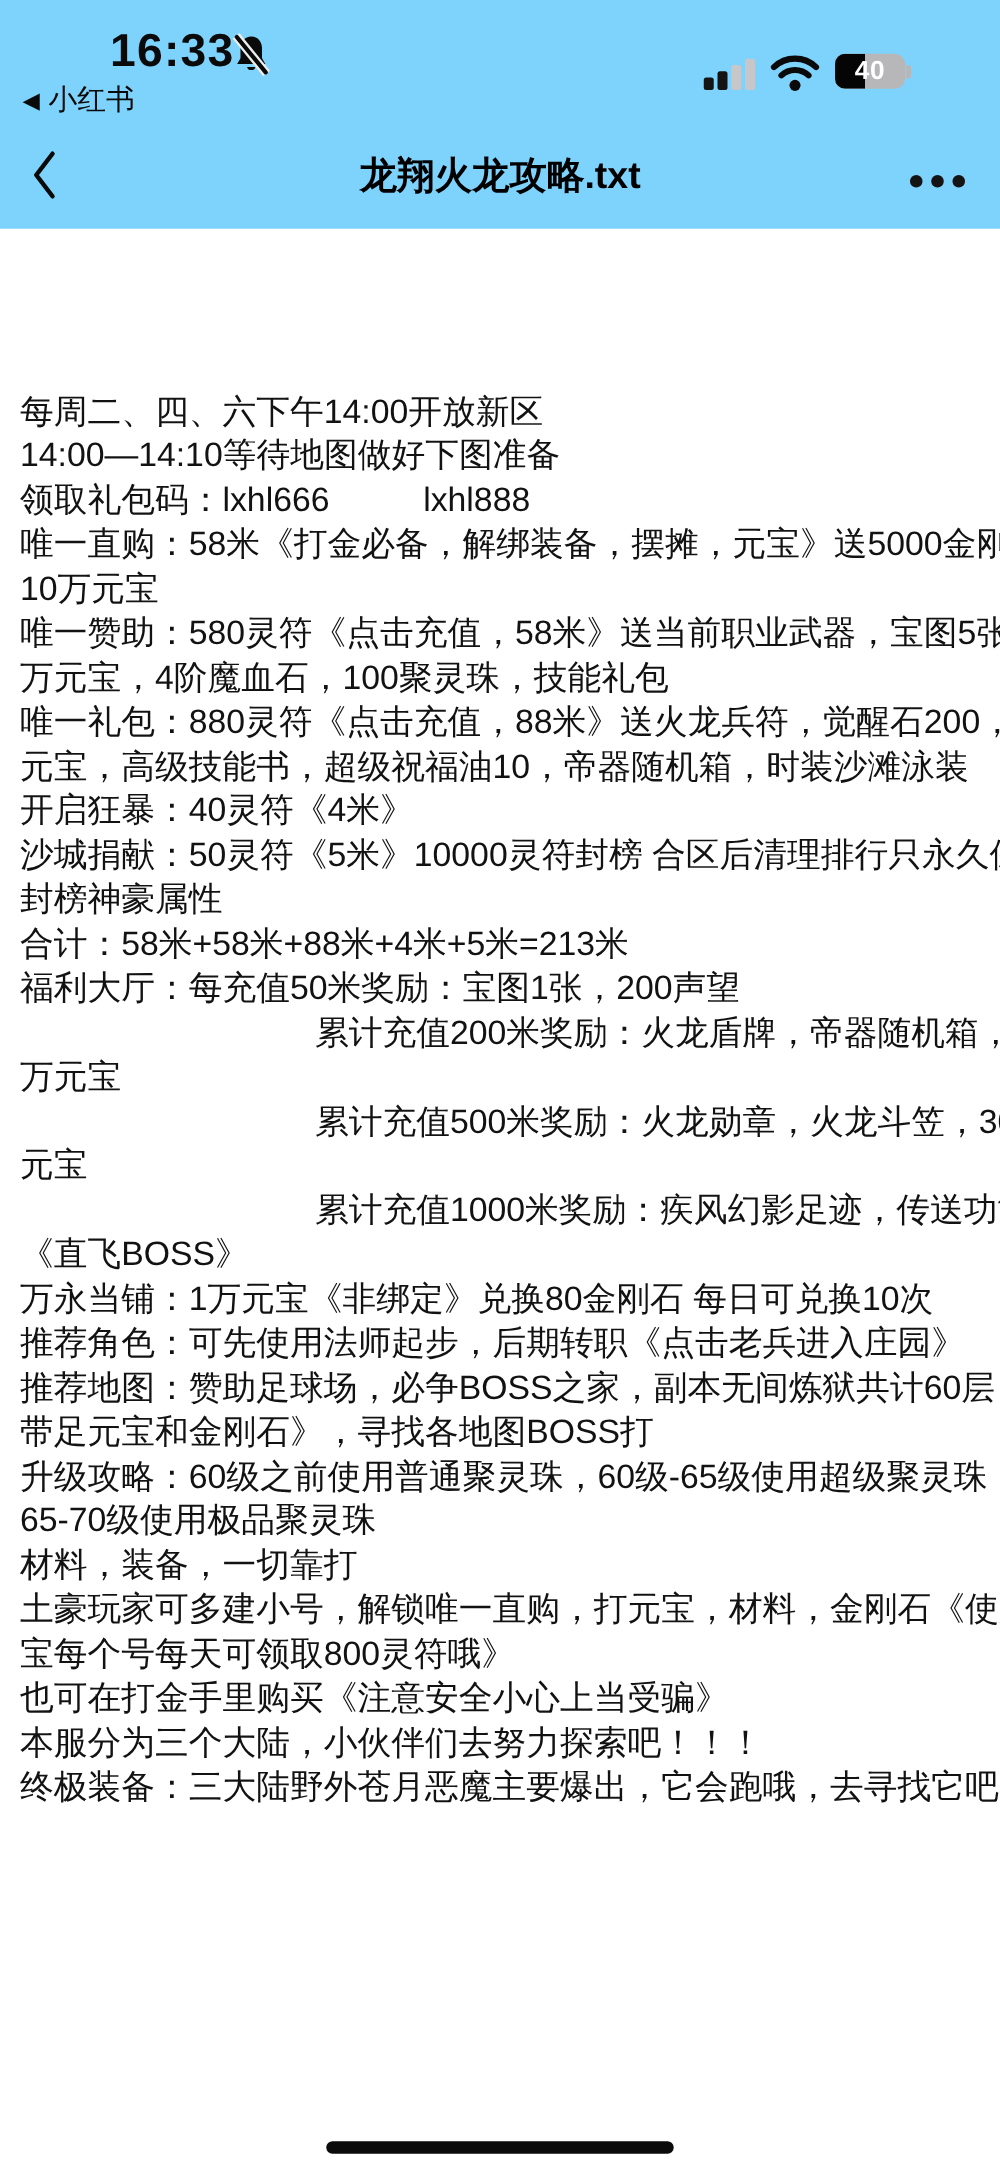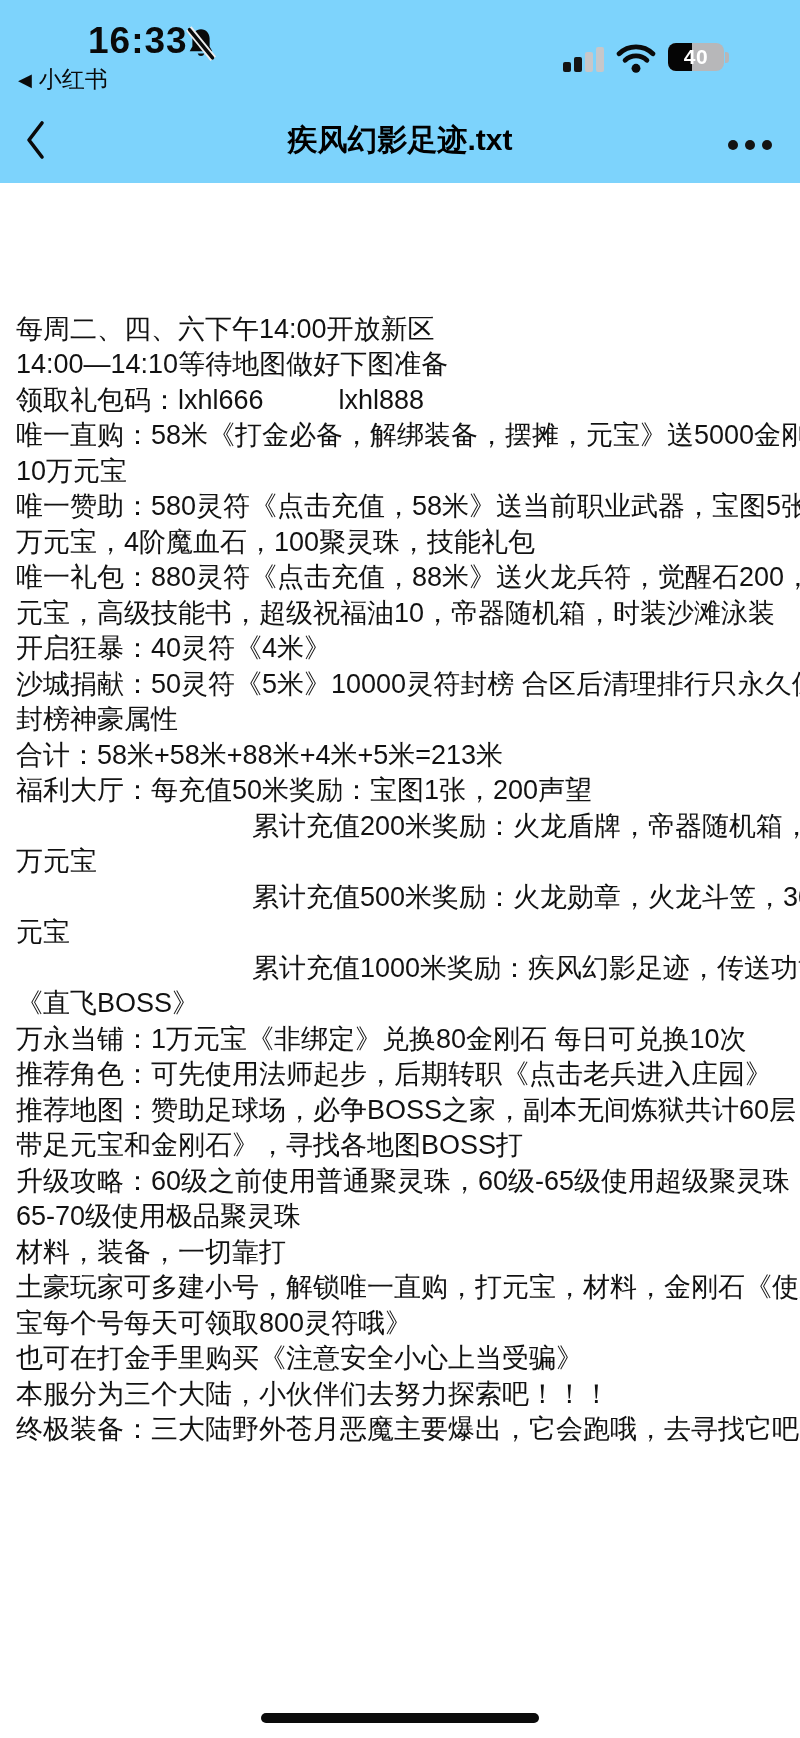--- a/index.html
+++ b/index.html
@@ -89,21 +89,21 @@
       <span class="tri">◀</span>
       <span>小红书</span>
     </div>
 
     <nav class="nav-bar">
       <span class="nav-back">
         <svg width="26" height="44" viewBox="0 0 26 44">
           <path d="M20 5 L7 22 L20 39" fill="none" stroke="#0a0a0a" stroke-width="3.6" stroke-linecap="round" stroke-linejoin="round"></path>
         </svg>
       </span>
-      <h1 class="nav-title">疾风幻影足迹.txt</h1>
+      <h1 class="nav-title">龙翔火龙攻略.txt</h1>
       <span class="nav-more">
         <i></i>
         <i></i>
         <i></i>
       </span>
     </nav>
   </div>
 
   <main class="content">
     

